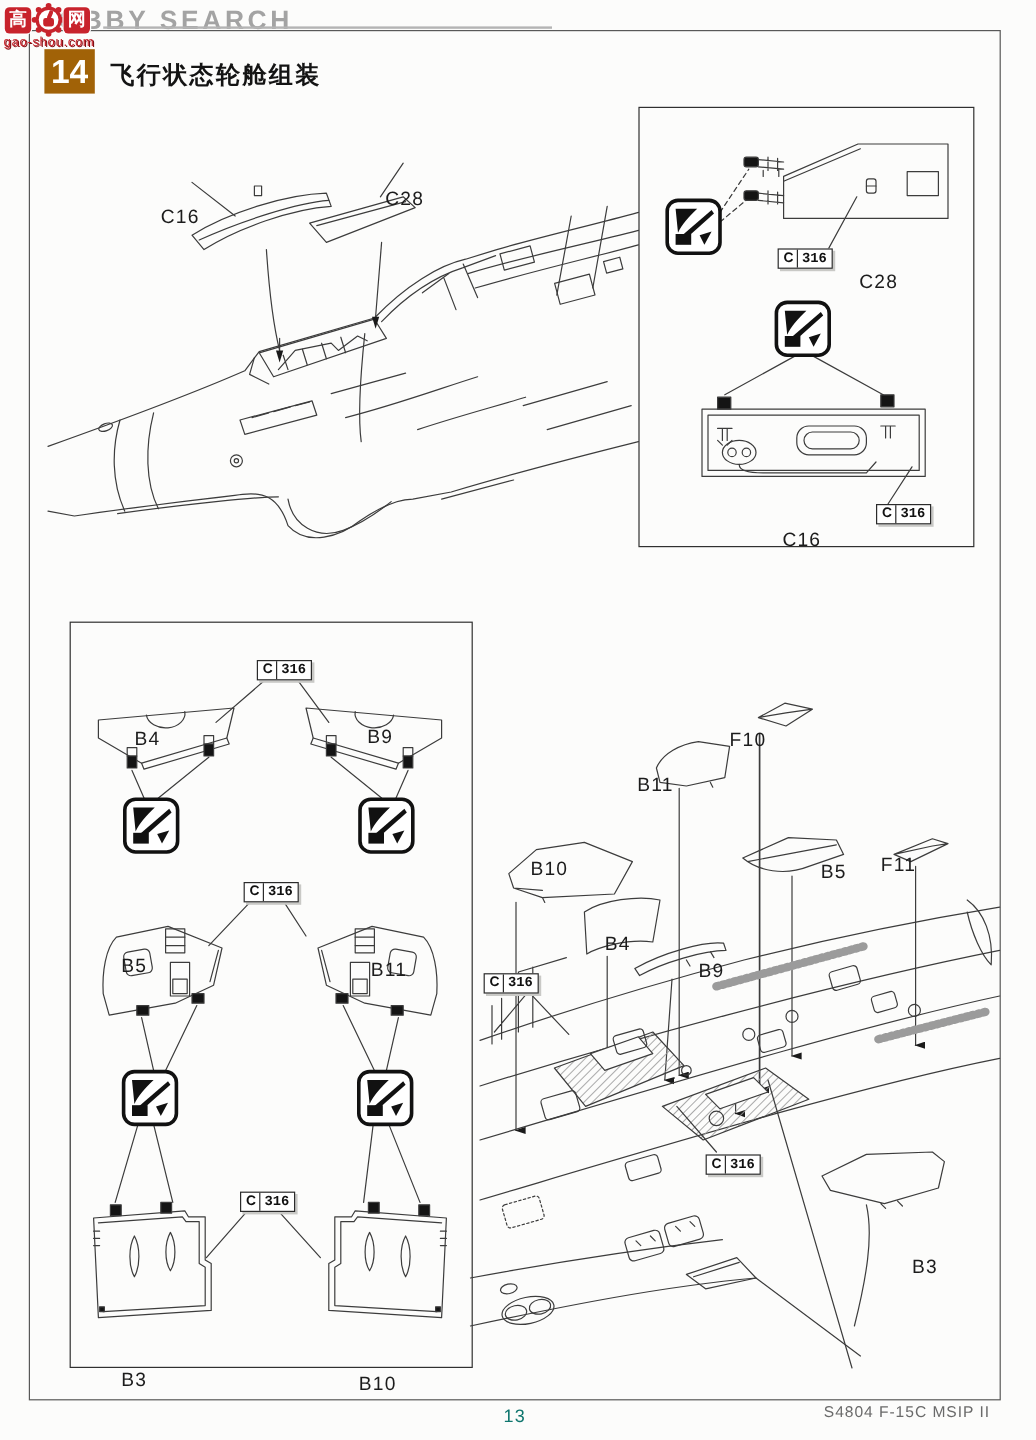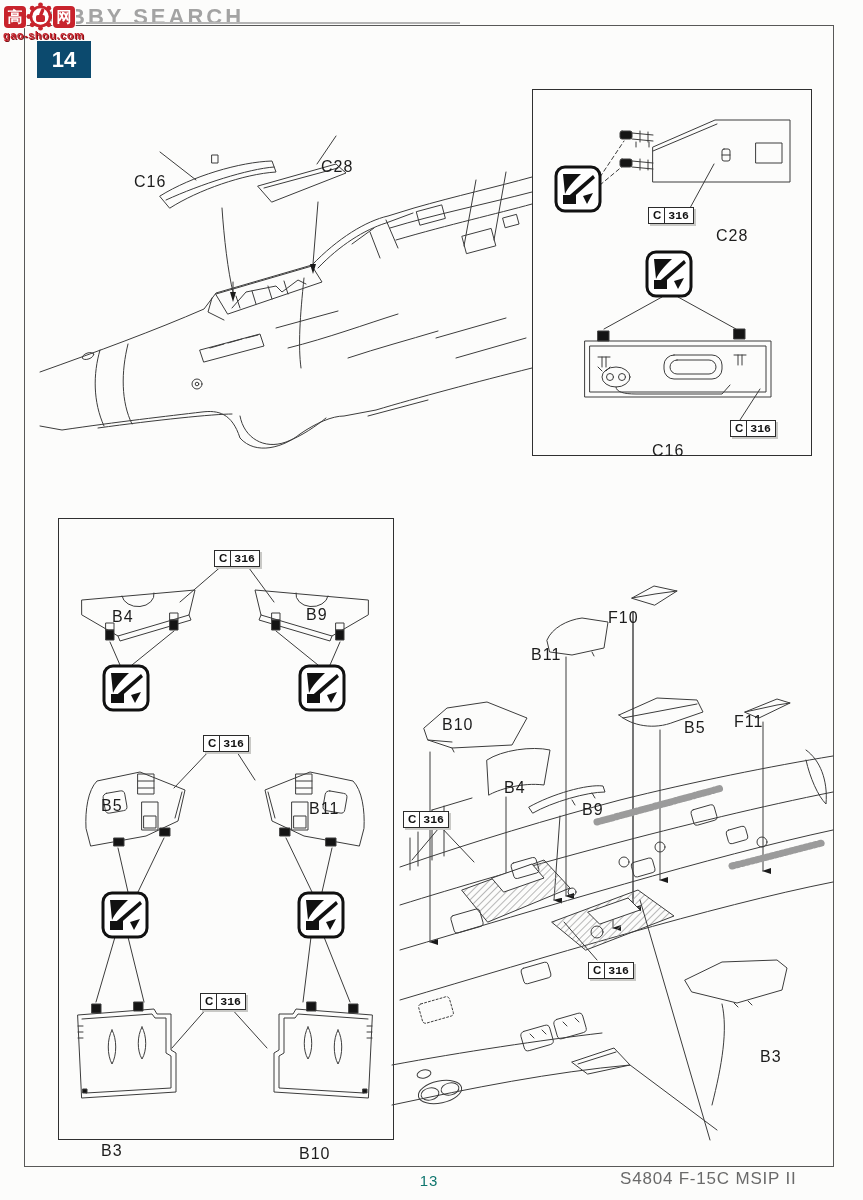--- a/index.html
+++ b/index.html
@@ -10,44 +10,44 @@
   svg path,svg line,svg rect,svg ellipse,svg circle,svg polyline{vector-effect:non-scaling-stroke;}
   .lineart{stroke:#3c3c3c;stroke-width:1;fill:none;stroke-linejoin:round;stroke-linecap:round;}
 
   
   .wm-brand{position:absolute;left:30px;top:4px;font-size:22px;font-weight:bold;
             letter-spacing:3px;color:#a3a3a3;}
   .wm-underline{position:absolute;left:86px;top:22px;width:374px;height:2px;background:#b4b4b4;}
   .wm-box{position:absolute;width:22px;height:22px;background:#c8232c;border-radius:4px;
           color:#fff;font-weight:bold;font-size:15px;line-height:22px;text-align:center;
           box-shadow:0 0 0 1px #ffffff;}
-  .wm-domain{position:absolute;left:3px;top:29px;font-size:11px;font-weight:bold;color:#c8232c;
+  .wm-domain{position:absolute;left:3px;top:29px;font-size:11px;font-weight:normal;color:#c8232c;
              letter-spacing:0.5px;text-shadow:1px 1px 0 #7e1116;}
 
   
-  .step-box{position:absolute;left:37px;top:41px;width:54px;height:37px;background:#0c4a6e;
-            color:#fff;font-weight:bold;font-size:22px;text-align:center;line-height:37px;}
+  .step-box{position:absolute;left:37px;top:41px;width:42px;height:37px;background:#a16207;
+            color:#fff;font-weight:bold;font-size:28px;text-align:center;line-height:37px;}
   .step-title{position:absolute;left:92px;top:49px;font-size:20px;font-weight:bold;
               letter-spacing:2px;color:#141414;}
 
   .inset-box{position:absolute;left:532px;top:89px;width:278px;height:365px;border:1.5px solid #303030;}
   .left-box{position:absolute;left:58px;top:518px;width:334px;height:620px;border:1.5px solid #303030;}
 
   .plabel{position:absolute;font-size:16px;color:#1c1c1c;letter-spacing:1px;white-space:nowrap;margin-top:42px;}
 
   .paintbox{position:absolute;display:flex;align-items:stretch;background:#ffffff;
             border:1.2px solid #2b2b2b;box-shadow:2px 2px 0 #c9c9c6;height:15px;
             font-size:11.5px;font-weight:bold;color:#111;line-height:15px;}
   .paintbox .pfx{padding:0 3px 0 4px;border-right:1.2px solid #2b2b2b;}
   .paintbox .code{padding:0 4px 0 3px;font-family:Liberation Mono, monospace;}
 
   .footer-page{position:absolute;left:404px;top:1172px;width:50px;text-align:center;
                font-size:15px;color:#0f766e;letter-spacing:1px;}
-  .footer-kit{position:absolute;left:620px;top:1169px;width:205px;
-              font-size:17px;color:#6a6a6a;letter-spacing:0.8px;}
+  .footer-kit{position:absolute;left:620px;top:1169px;width:205px;text-align:right;
+              font-size:13px;color:#6a6a6a;letter-spacing:0.8px;}
 </style>
 </head>
 <body>
 
 <div class="page">
 
   <div class="frame"></div>
 
   <div class="wm-brand">HOBBY SEARCH</div>
   <div class="wm-underline"></div>
@@ -67,20 +67,21 @@
       </g>
       <circle cx="13.5" cy="13.5" r="8.2" fill="#ffffff"></circle>
       <rect x="9" y="12" width="9" height="7" rx="2" fill="#c8232c"></rect>
       <rect x="13" y="5.5" width="3.4" height="8" rx="1.7" fill="#c8232c" transform="rotate(22 14.7 9.5)"></rect>
     </svg>
     <div class="wm-box" style="left:53px;top:6px;">网</div>
     <div class="wm-domain">gao-shou.com</div>
   </div>
 
   <div class="step-box">14</div>
+  <div class="step-title">飞行状态轮舱组装</div>
 
   <svg style="left:36px;top:116px;" width="500" height="400" viewBox="0 0 500 400">
     <g class="lineart">
 
       <path d="M4,256 C60,236 120,214 168,193 L180,177 L276,149"></path>
       <path d="M276,149 C302,122 330,105 352,100 L378,92 C420,80 460,71 496,61"></path>
       <path d="M354,112 C400,98 450,88 496,76"></path>
       <path d="M360,124 C415,108 460,98 496,88"></path>
 
       <path d="M282,152 C304,129 328,114 350,107 L377,97"></path>

